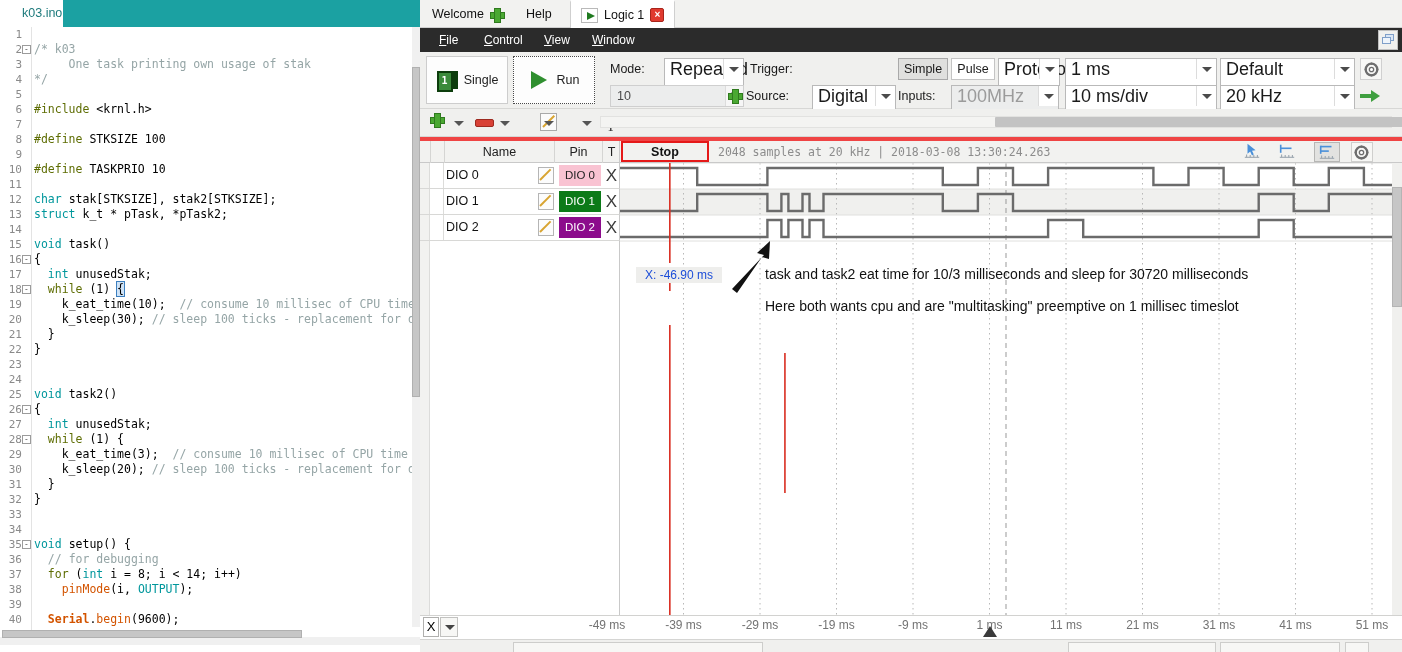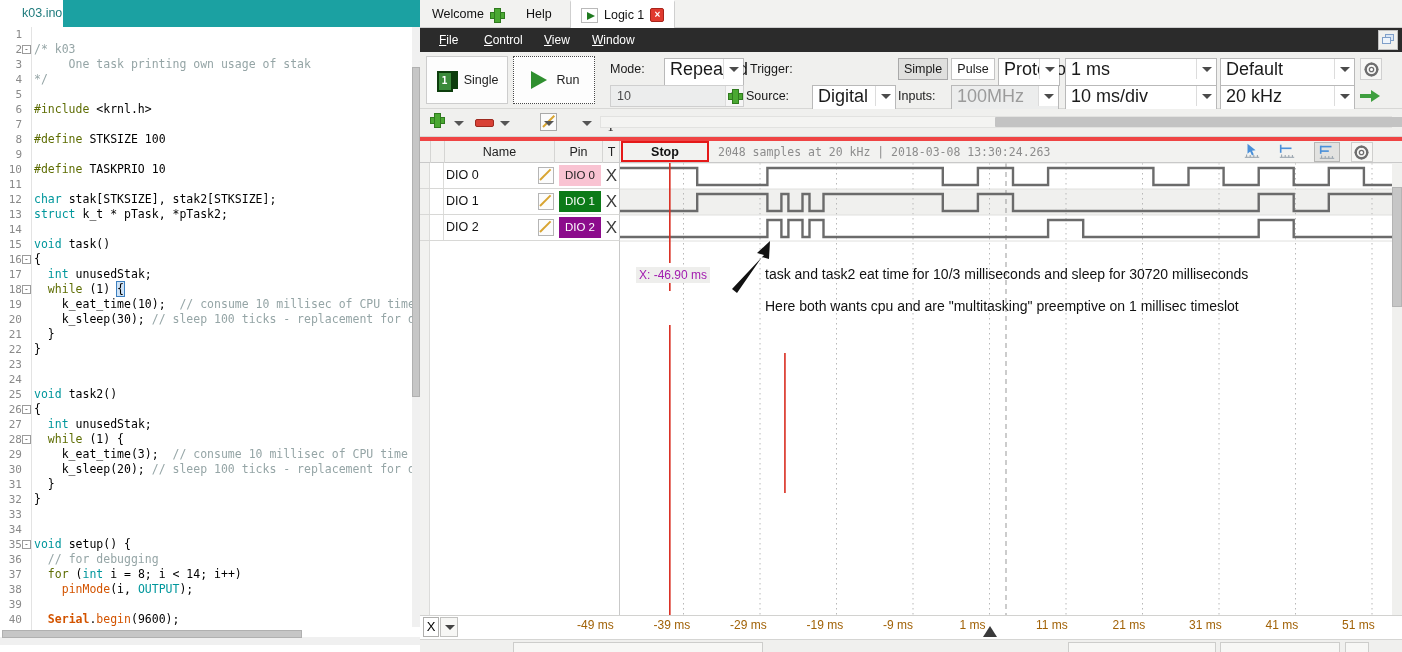--- a/index.html
+++ b/index.html
@@ -378,22 +378,22 @@
   #axis-x-chev {
     position: absolute; left: 20px; top: 1px; width: 18px; height: 20px;
     border: 1px solid #c2c2c0; background: #f7f7f5;
   }
   #axis-x-chev::after {
     content: ""; position: absolute; left: 4px; top: 7px;
     border-left: 5px solid transparent; border-right: 5px solid transparent;
     border-top: 5px solid #444;
   }
   .axis-tick {
-    position: absolute; top: 2px; font-size: 12px; color: #a16207;
-    text-align: left; width: 60px;
+    position: absolute; top: 2px; font-size: 12px; color: #737373;
+    text-align: center; width: 60px;
   }
   #axis-cursor {
     position: absolute; top: 10px; width: 0; height: 0;
     border-left: 7px solid transparent; border-right: 7px solid transparent;
     border-bottom: 11px solid #3a3a3a;
   }
 
   
   #wf-status {
     position: absolute; left: 0; top: 639px; width: 982px; height: 13px;
@@ -404,22 +404,22 @@
     border: 1px solid #cdcdcb; background: #f7f7f5;
     font-size: 11px; color: #333; line-height: 12px; text-align: center;
   }
 
   
   .annot {
     position: absolute; font-size: 14px; color: #111;
     font-family: "Liberation Sans", sans-serif; white-space: nowrap;
   }
   #cursor-xlabel {
-    position: absolute; font-size: 12px; color: #a21caf;
-    background: #eeeeec; padding: 1px 3px;
+    position: absolute; font-size: 12px; color: #1d4ed8;
+    background: #eeeeec; padding: 1px 9px;
   }
 </style>
 </head>
 <body>
 
 <div id="root">
 
   <div id="arduino">
     <div id="ard-tabbar">
       <div id="ard-tab">k03.ino</div>

